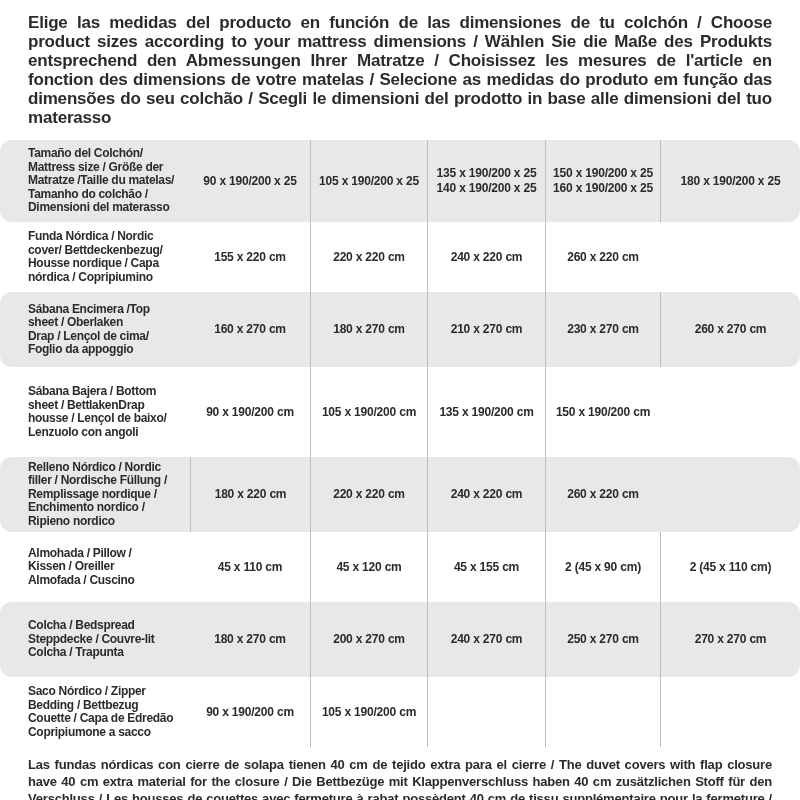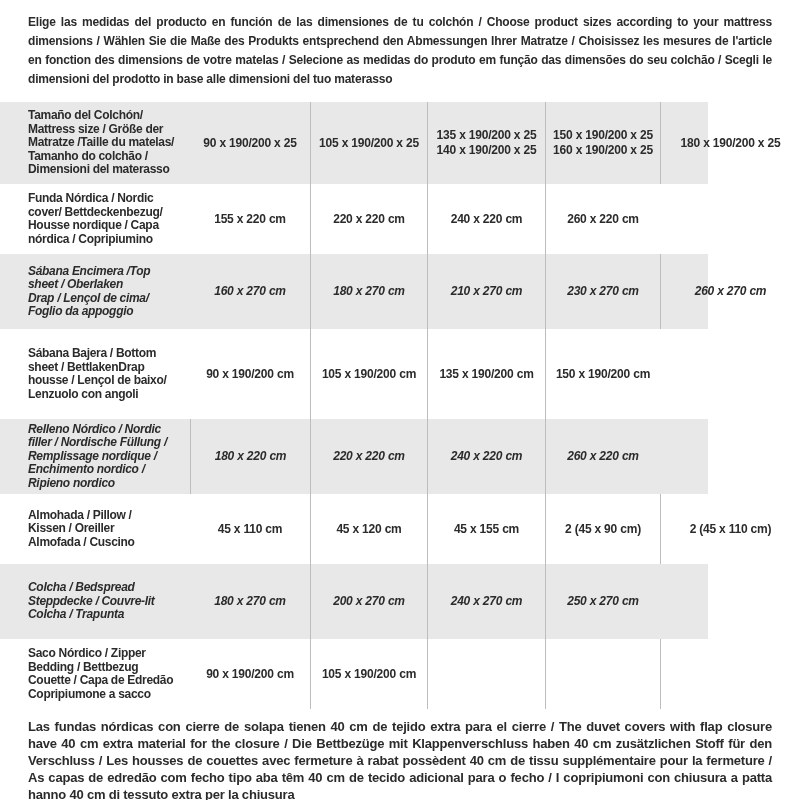--- a/index.html
+++ b/index.html
@@ -11,37 +11,38 @@
   html,body{width:800px;background:#ffffff;}
   body{
     font-family:"Liberation Sans",sans-serif;
     color:var(--text);
     font-weight:700;
     letter-spacing:-0.2px;
     width:800px;height:800px;overflow:hidden;
   }
   .intro{
     margin:13px 28px 0 28px;
-    font-size:12px;
+    font-size:17px;
     line-height:19px;
     text-align:justify;
   }
   .size-table{
     margin-top:13px;
     width:800px;
   }
   .row{
     display:grid;
     grid-template-columns:190px 120px 117px 118px 115px 140px;
-    width:708px;
+    width:800px;
+    border-radius:12px;
   }
   .row.gray{background:var(--stripe);}
   .h82{height:82px;}
   .h70{height:70px;}
-  .h75{height:75px;font-style:italic;}
+  .h75{height:75px;}
   .h90{height:90px;}
   .cell{
     display:flex;
     align-items:center;
     justify-content:center;
     text-align:center;
     font-size:12px;
     line-height:15px;
     white-space:pre-line;
   }
@@ -142,20 +143,21 @@
   </div>
 
   <div class="row gray h75">
     <div class="cell label-cell">Colcha / Bedspread
 Steppdecke / Couvre-lit
 Colcha / Trapunta</div>
     <div class="cell">180 x 270 cm</div>
     <div class="cell divided">200 x 270 cm</div>
     <div class="cell divided">240 x 270 cm</div>
     <div class="cell divided">250 x 270 cm</div>
+    <div class="cell divided">270 x 270 cm</div>
   </div>
 
   <div class="row h70">
     <div class="cell label-cell">Saco Nórdico / Zipper
 Bedding / Bettbezug
 Couette  / Capa de Edredão
 Copripiumone a sacco</div>
     <div class="cell">90 x 190/200 cm</div>
     <div class="cell divided">105 x 190/200 cm</div>
     <div class="cell divided"></div>

